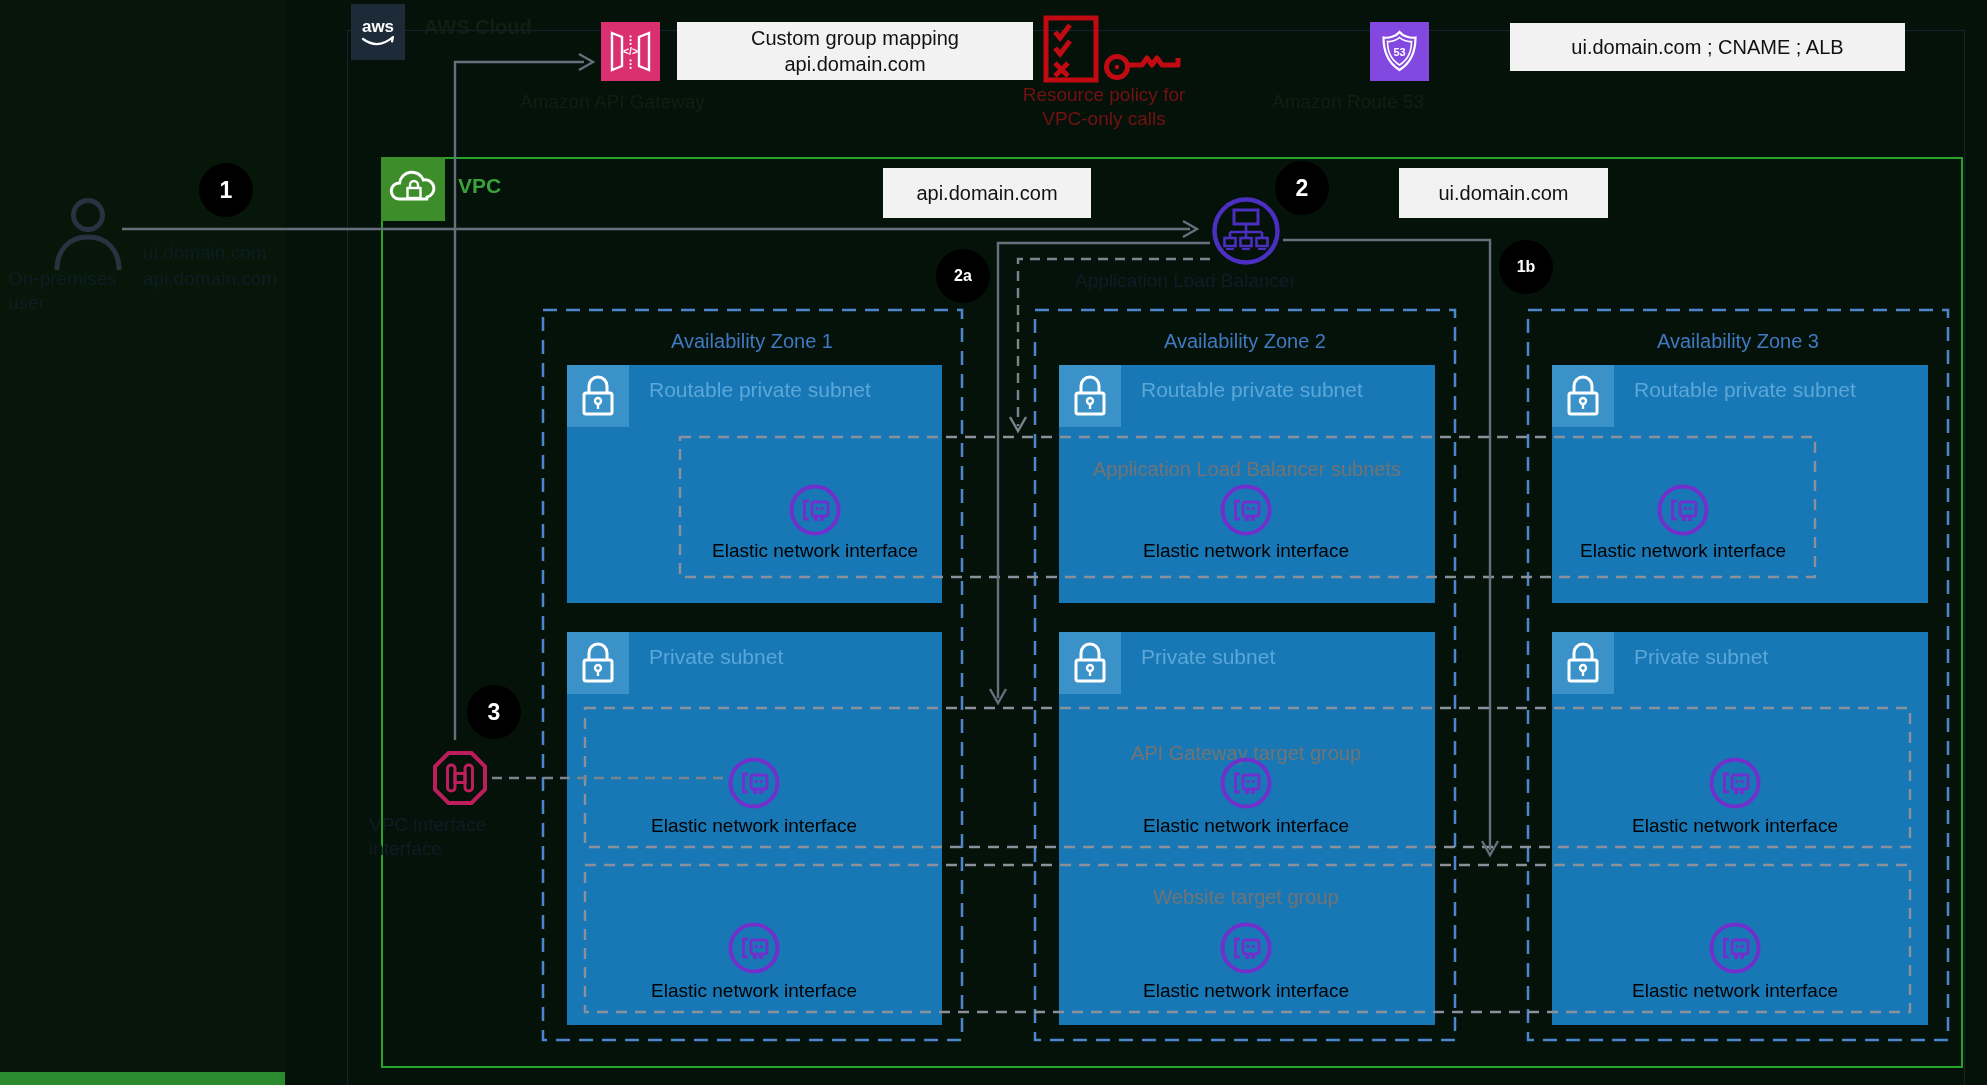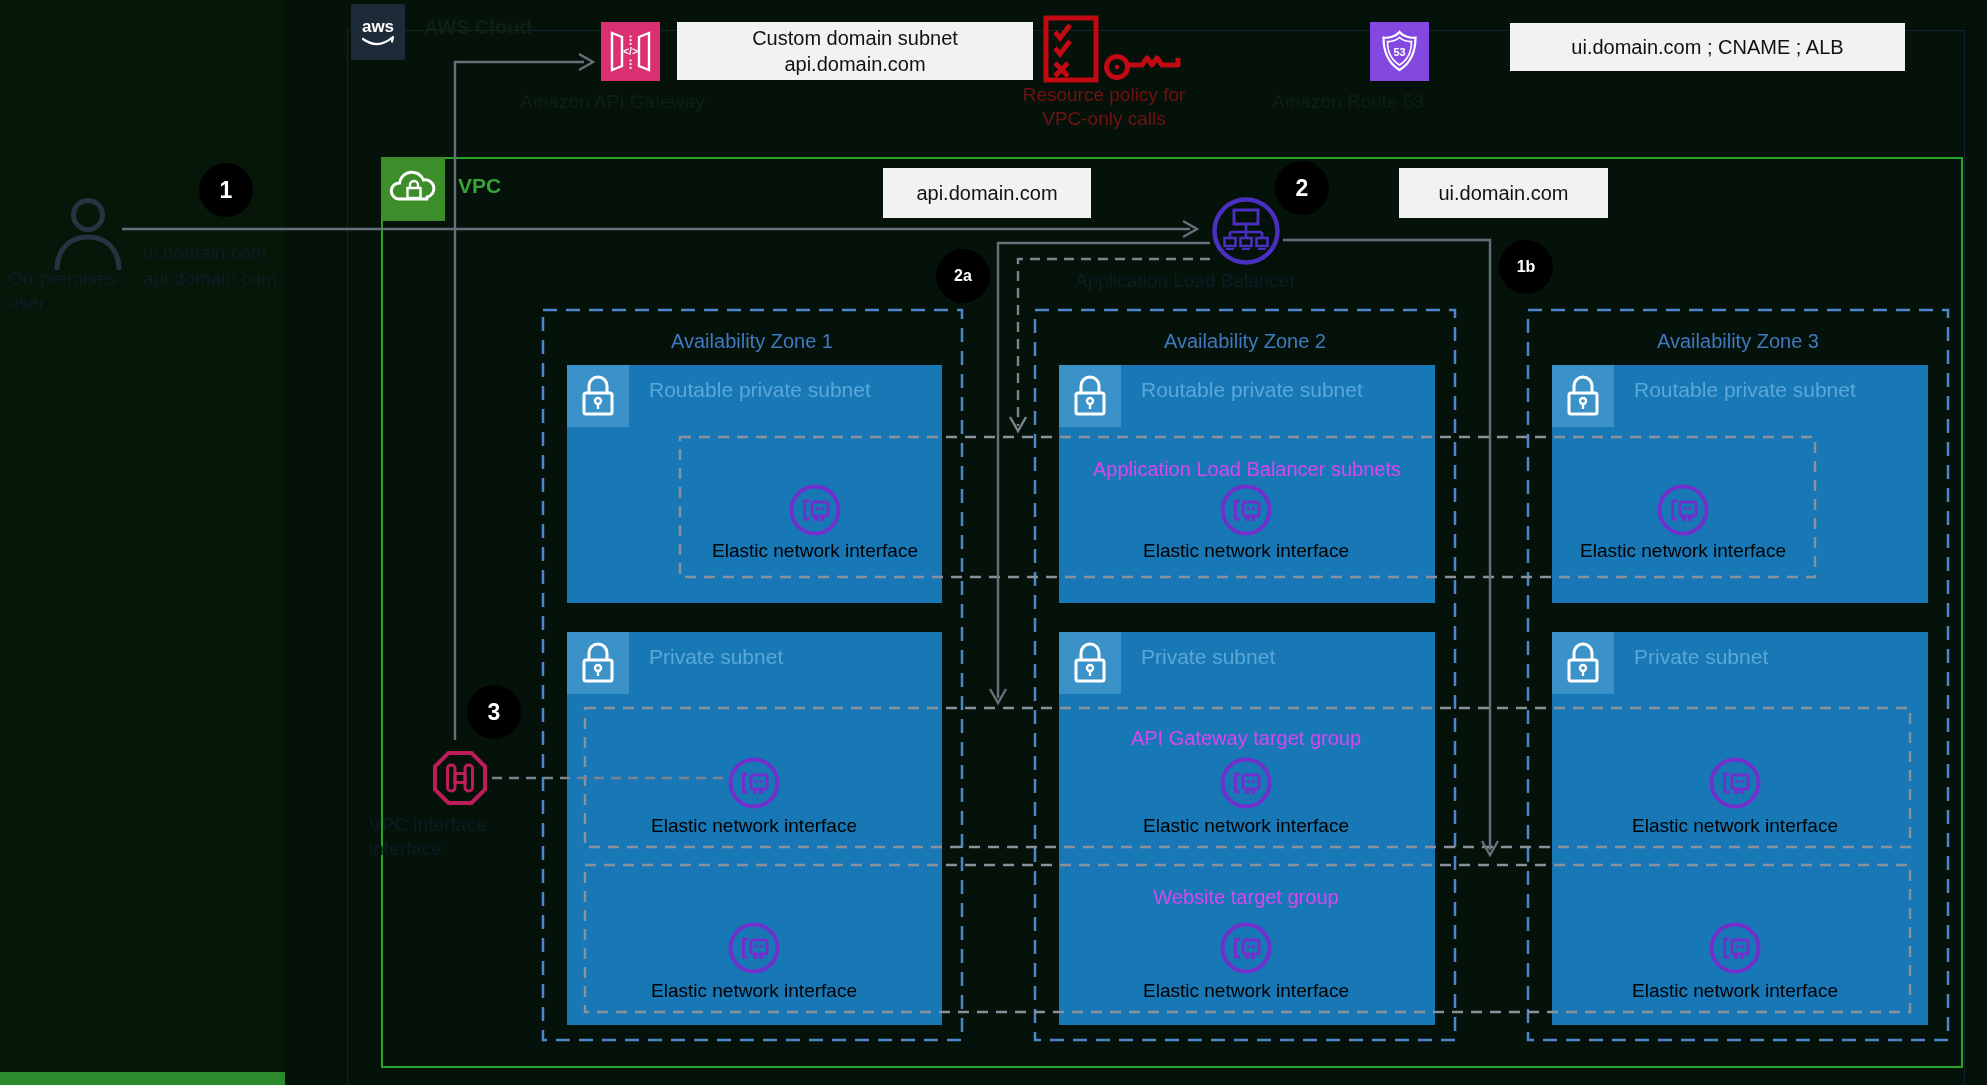--- a/index.html
+++ b/index.html
@@ -9,21 +9,21 @@
   
   .onprem-strip{left:0;top:0;width:285px;height:1085px;background:#061608;z-index:0;}
   .green-strip{left:0;top:1072px;width:285px;height:13px;background:#2b8a2e;z-index:1;}
   .aws-cloud-border{left:347px;top:30px;width:1616px;height:1060px;border:1px solid #132430;z-index:0;}
   .vpc-border{left:381px;top:157px;width:1578px;height:907px;border:2px solid #28a228;z-index:1;}
   
   .subnet{background:#1878b6;z-index:2;}
   .locksq{width:62px;height:62px;background:#3a92c8;z-index:3;}
   .subnet-label{font-size:21px;color:#5aa7d8;z-index:6;white-space:nowrap;}
   .az-title{font-size:20px;color:#4079c0;text-align:center;z-index:6;white-space:nowrap;}
-  .band-label{font-size:20px;color:#d946ef;text-align:center;z-index:6;white-space:nowrap;}
+  .band-label{font-size:20px;color:#737373;text-align:center;z-index:6;white-space:nowrap;}
   .eni-label{font-size:19px;color:#000;text-align:center;width:280px;z-index:6;white-space:nowrap;}
   
   .wbox{background:#f2f2f2;color:#111;display:flex;align-items:center;justify-content:center;
         flex-direction:column;font-size:20px;z-index:6;line-height:26px;text-align:center;}
   
   .ghost{color:#0e1d25;font-size:19px;text-align:left;z-index:6;white-space:nowrap;}
   .ghost-green{color:#0f2013;}
   .redlabel{color:#741212;font-size:19px;text-align:center;z-index:6;white-space:nowrap;}
   .vpc-label{color:#3aa33a;font-size:21px;font-weight:600;z-index:6;}
   
@@ -151,21 +151,21 @@
   <div class="abs subnet-label" style="left:1634px;top:378px">Routable private subnet</div>
   <div class="abs subnet-label" style="left:649px;top:645px">Private subnet</div>
   <div class="abs subnet-label" style="left:1141px;top:645px">Private subnet</div>
   <div class="abs subnet-label" style="left:1634px;top:645px">Private subnet</div>
 
   <div class="abs az-title" style="left:602px;top:330px;width:300px">Availability Zone 1</div>
   <div class="abs az-title" style="left:1095px;top:330px;width:300px">Availability Zone 2</div>
   <div class="abs az-title" style="left:1588px;top:330px;width:300px">Availability Zone 3</div>
 
   <div class="abs band-label" style="left:1037px;top:458px;width:420px">Application Load Balancer subnets</div>
-  <div class="abs band-label" style="left:1066px;top:727px;width:360px">API Gateway target group</div>
+  <div class="abs band-label" style="left:1066px;top:742px;width:360px">API Gateway target group</div>
   <div class="abs band-label" style="left:1066px;top:886px;width:360px">Website target group</div>
 
   <div class="abs icon" style="left:787px;top:482px;color:#7130cc"><svg width="56" height="56">
         <use href="#sym-eni"></use>
       </svg></div>
   <div class="abs eni-label" style="left:675px;top:540px">Elastic network interface</div>
   <div class="abs icon" style="left:1218px;top:482px;color:#7130cc"><svg width="56" height="56">
         <use href="#sym-eni"></use>
       </svg></div>
   <div class="abs eni-label" style="left:1106px;top:540px">Elastic network interface</div>
@@ -247,21 +247,21 @@
         <use href="#sym-alb"></use>
       </svg></div>
   <div class="abs icon" style="left:46px;top:192px"><svg width="84" height="82">
         <use href="#sym-user"></use>
       </svg></div>
   <div class="abs icon" style="left:431px;top:749px"><svg width="58" height="58">
         <use href="#sym-endpoint"></use>
       </svg></div>
 
   <div class="abs wbox" style="left:677px;top:22px;width:356px;height:58px">
-    <div>Custom domain subnet</div>
+    <div>Custom group mapping</div>
     <div>api.domain.com</div>
   </div>
   <div class="abs wbox" style="left:1510px;top:23px;width:395px;height:48px">ui.domain.com ; CNAME ; ALB</div>
   <div class="abs wbox" style="left:883px;top:168px;width:208px;height:50px">api.domain.com</div>
   <div class="abs wbox" style="left:1399px;top:168px;width:209px;height:50px">ui.domain.com</div>
 
   <div class="abs ghost ghost-green" style="left:424px;top:16px;font-weight:bold;font-size:20px">AWS Cloud</div>
   <div class="abs ghost ghost-green" style="left:520px;top:91px;width:260px">Amazon API Gateway</div>
   <div class="abs ghost ghost-green" style="left:1272px;top:91px;width:260px">Amazon Route 53</div>
   <div class="abs redlabel" style="left:974px;top:84px;width:260px">Resource policy for</div>

